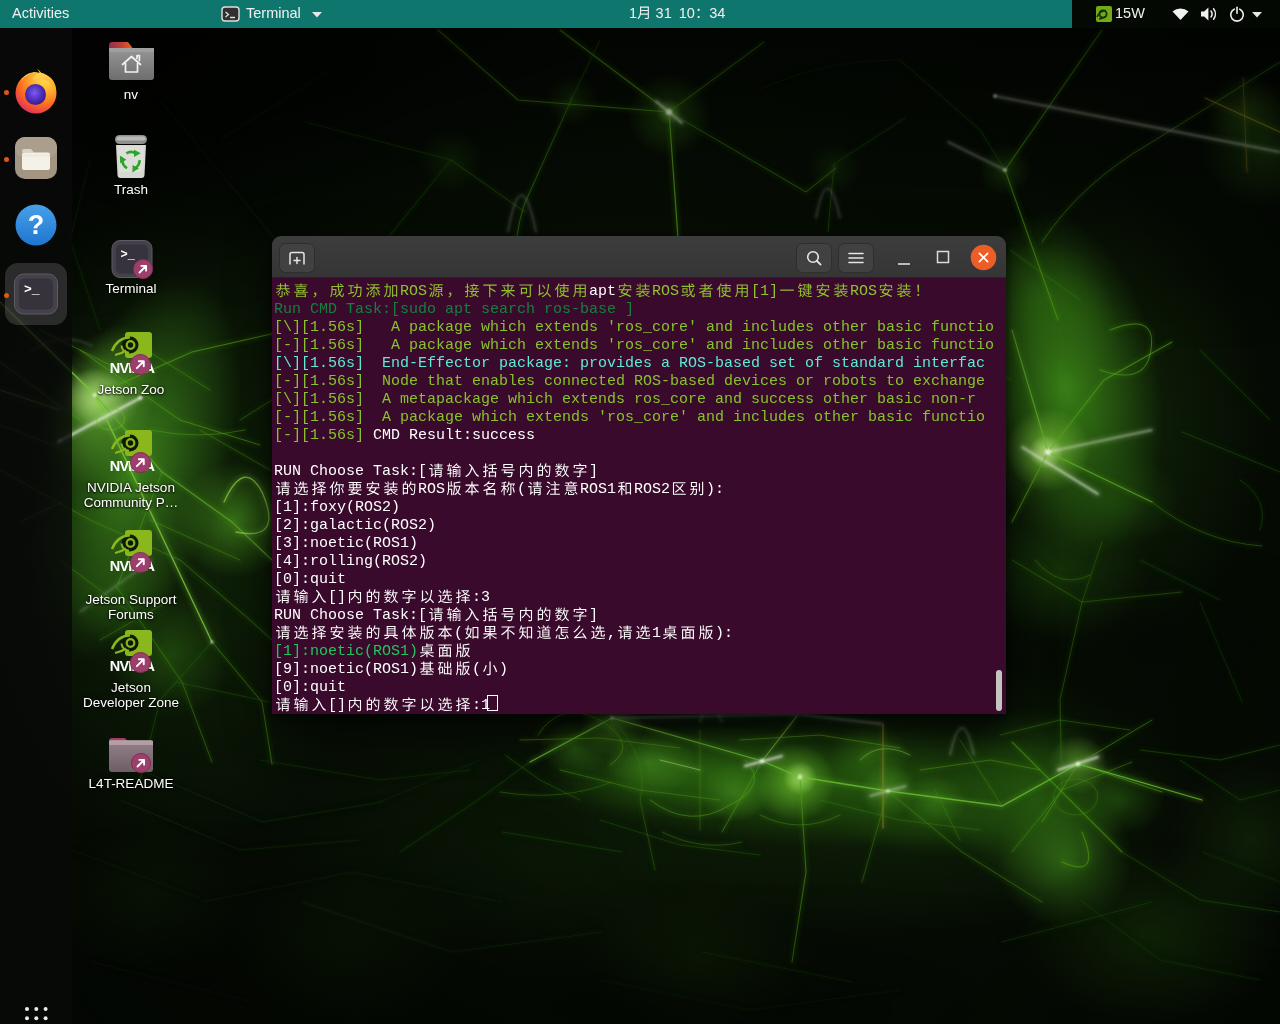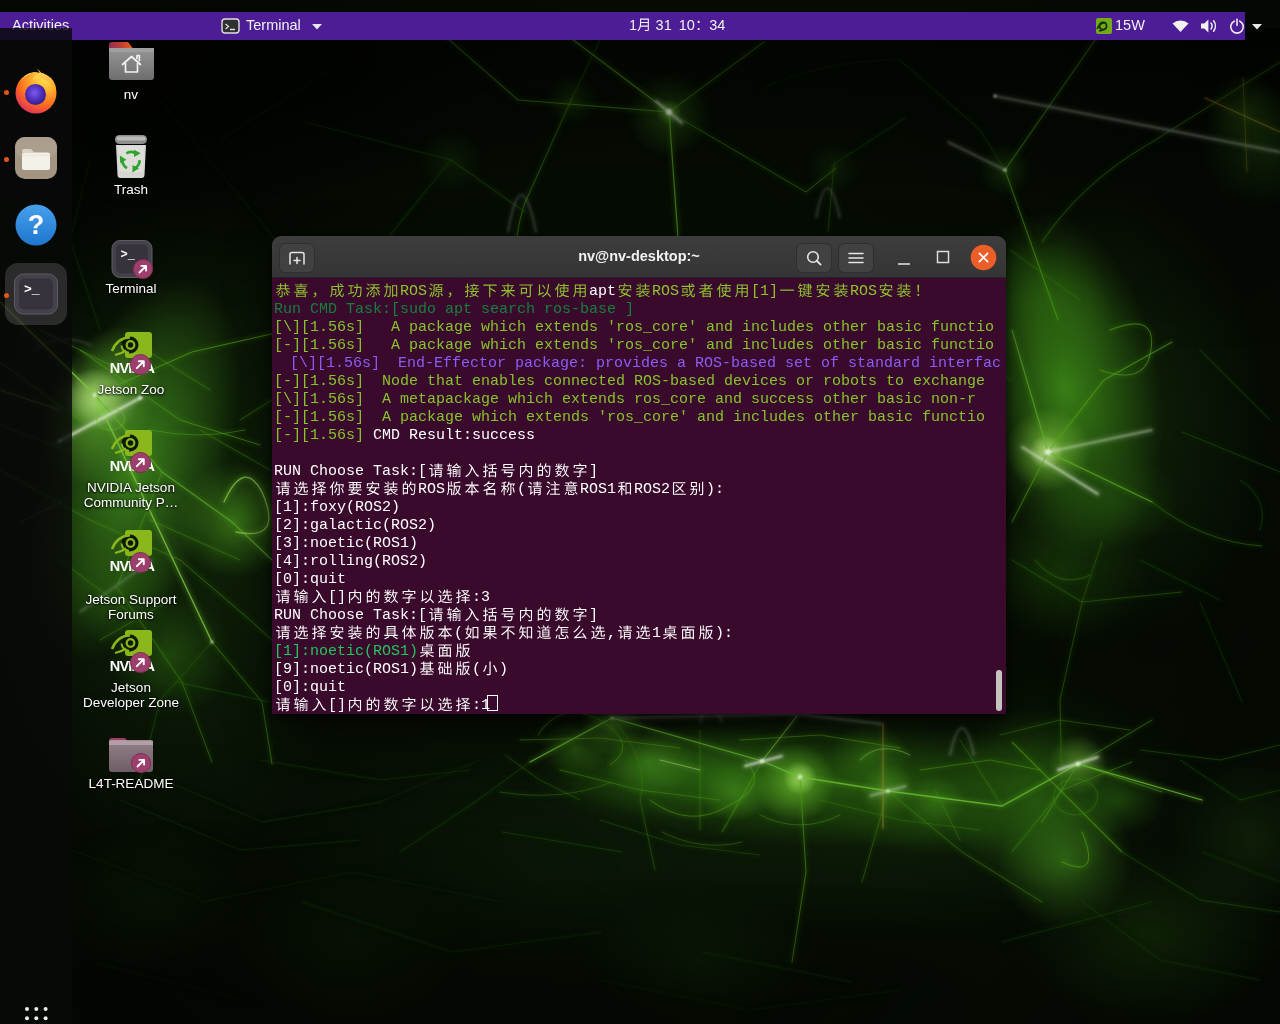--- a/index.html
+++ b/index.html
@@ -1,17 +1,17 @@
 <!DOCTYPE html>
 <html><head><meta charset="utf-8"><style>
 *{margin:0;padding:0;box-sizing:border-box}
 html,body{width:1280px;height:1024px;overflow:hidden;background:#000;font-family:"Liberation Sans",sans-serif}
 .ab{position:absolute}
 #wallwrap{position:absolute;left:0;top:0}
-#topbar{position:absolute;left:0;top:12px;width:1245px;height:28px;background:#4c1d95;color:#f1f1f1;font-size:14.5px}
+#topbar{position:absolute;left:0;top:0;width:1072px;height:28px;background:#0f766e;color:#f1f1f1;font-size:14.5px}
 #dock{position:absolute;left:0;top:28px;width:72px;height:996px;background:rgba(9,10,9,0.82)}
 #term{position:absolute;left:272px;top:236px;width:734px;height:478px;border-radius:9px 9px 0 0;box-shadow:0 16px 44px rgba(0,0,0,.62),0 3px 10px rgba(0,0,0,.5)}
 #tbar{position:absolute;left:0;top:0;width:734px;height:42px;background:linear-gradient(#3d3d3d,#353535);border-radius:9px 9px 0 0;border-bottom:1px solid #242424}
 #tbody{position:absolute;left:0;top:42px;width:734px;height:436px;background:#3a0a2d}
 .ln{position:absolute;height:18px;left:274px;font:15px/18px "Liberation Mono",monospace;white-space:pre}
 .ln b,.ln svg{position:absolute;top:0;font-weight:normal}
 .ln svg{overflow:visible}
 .lbl{position:absolute;color:#fff;font-size:13.5px;text-align:center;text-shadow:0 1px 2px rgba(0,0,0,.95),0 0 4px rgba(0,0,0,.8);line-height:15px;width:160px}
 .dot{position:absolute;width:5px;height:5px;border-radius:50%;background:#e0590f}
 
@@ -917,21 +917,20 @@
 </div>
 <div id="term">
 <div id="tbar">
 <svg class="ab" style="left:7px;top:7px" width="36" height="30">
         <rect x="0.5" y="0.5" width="35" height="29" rx="6" fill="#414141" stroke="#2e2e2e"></rect>
         <g stroke="#e6e6e6" stroke-width="1.5" fill="none" stroke-linecap="round">
           <path d="M11,21 v-9.5 q0,-2 2,-2 h10 q2,0 2,2 v9.5"></path>
           <path d="M18,14.5 v6 M15,17.5 h6"></path>
         </g>
       </svg>
-<div class="ab" style="left:0;width:734px;top:12px;text-align:center;color:#f2f2f2;font-weight:bold;font-size:14.5px">nv@nv-desktop:~</div>
 <svg class="ab" style="left:524px;top:7px" width="36" height="30">
         <rect x="0.5" y="0.5" width="35" height="29" rx="6" fill="#414141" stroke="#2e2e2e"></rect>
         <circle cx="17" cy="14" r="5.3" stroke="#e6e6e6" stroke-width="1.6" fill="none"></circle>
         <path d="M21,18 l3.6,3.6" stroke="#e6e6e6" stroke-width="1.8" stroke-linecap="round"></path>
       </svg>
 <svg class="ab" style="left:566px;top:7px" width="36" height="30">
         <rect x="0.5" y="0.5" width="35" height="29" rx="6" fill="#414141" stroke="#2e2e2e"></rect>
         <g stroke="#e6e6e6" stroke-width="1.6" stroke-linecap="round">
           <path d="M11,10.5 h14 M11,15 h14 M11,19.5 h14"></path>
         </g>
@@ -982,21 +981,21 @@
       <use href="#g23" transform="translate(37.5,13) scale(0.015,-0.015)"></use>
       <use href="#g49" transform="translate(55.5,13) scale(0.015,-0.015)"></use>
     </svg><b style="left:576px;color:#8fc32c">ROS</b><svg style="left:603px" width="54" height="18" fill="#8fc32c">
       <use href="#g23" transform="translate(1.5,13) scale(0.015,-0.015)"></use>
       <use href="#g49" transform="translate(19.5,13) scale(0.015,-0.015)"></use>
       <use href="#g57" transform="translate(37.5,13) scale(0.015,-0.015)"></use>
     </svg></div>
 <div class="ln" style="top:301px"><b style="left:0px;color:#15803d">Run CMD Task:[sudo apt search ros-base ]</b></div>
 <div class="ln" style="top:319px"><b style="left:0px;color:#87c42b">[\][1.56s]   A package which extends 'ros_core' and includes other basic functio</b></div>
 <div class="ln" style="top:337px"><b style="left:0px;color:#87c42b">[-][1.56s]   A package which extends 'ros_core' and includes other basic functio</b></div>
-<div class="ln" style="top:355px"><b style="left:16px;color:#8b5cf6">[\][1.56s]  End-Effector package: provides a ROS-based set of standard interfac</b></div>
+<div class="ln" style="top:355px"><b style="left:0px;color:#5eead4">[\][1.56s]  End-Effector package: provides a ROS-based set of standard interfac</b></div>
 <div class="ln" style="top:373px"><b style="left:0px;color:#87c42b">[-][1.56s]  Node that enables connected ROS-based devices or robots to exchange</b></div>
 <div class="ln" style="top:391px"><b style="left:0px;color:#87c42b">[\][1.56s]  A metapackage which extends ros_core and success other basic non-r</b></div>
 <div class="ln" style="top:409px"><b style="left:0px;color:#87c42b">[-][1.56s]  A package which extends 'ros_core' and includes other basic functio</b></div>
 <div class="ln" style="top:427px"><b style="left:0px;color:#87c42b">[-][1.56s] </b><b style="left:99px;color:#ffffff">CMD Result:success</b></div>
 <div class="ln" style="top:463px"><b style="left:0px;color:#ffffff">RUN Choose Task:[</b><svg style="left:153px" width="162" height="18" fill="#ffffff">
       <use href="#g51" transform="translate(1.5,13) scale(0.015,-0.015)"></use>
       <use href="#g52" transform="translate(19.5,13) scale(0.015,-0.015)"></use>
       <use href="#g8" transform="translate(37.5,13) scale(0.015,-0.015)"></use>
       <use href="#g31" transform="translate(55.5,13) scale(0.015,-0.015)"></use>
       <use href="#g16" transform="translate(73.5,13) scale(0.015,-0.015)"></use>

